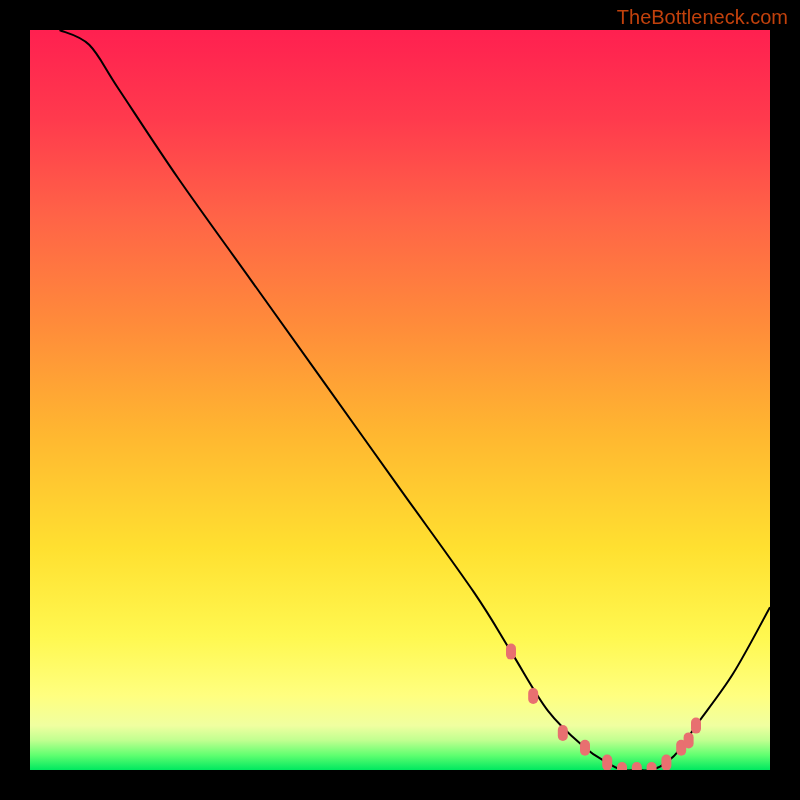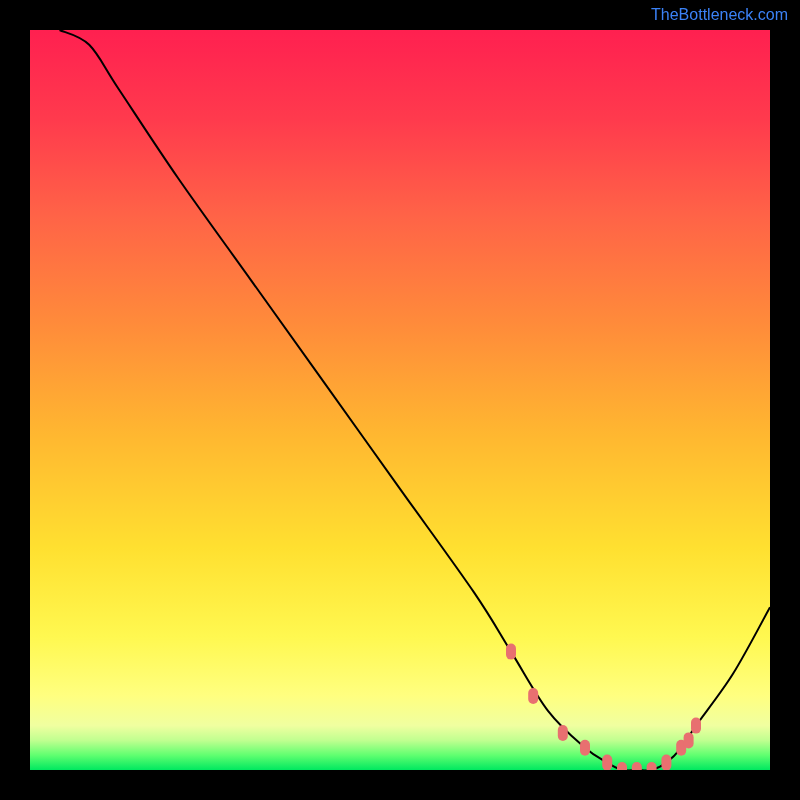--- a/index.html
+++ b/index.html
@@ -12,22 +12,22 @@
       height: 800px;
       background: #000;
       position: relative;
       overflow: hidden;
     }
     .watermark {
       position: absolute;
       top: 6px;
       right: 12px;
       font-family: Arial, sans-serif;
-      font-size: 16px;
-      color: #3b82f6;
+      font-size: 20px;
+      color: #c2410c;
       font-weight: 500;
       z-index: 10;
     }
     .chart-area {
       position: absolute;
       top: 30px;
       left: 30px;
       width: 740px;
       height: 740px;
     }

